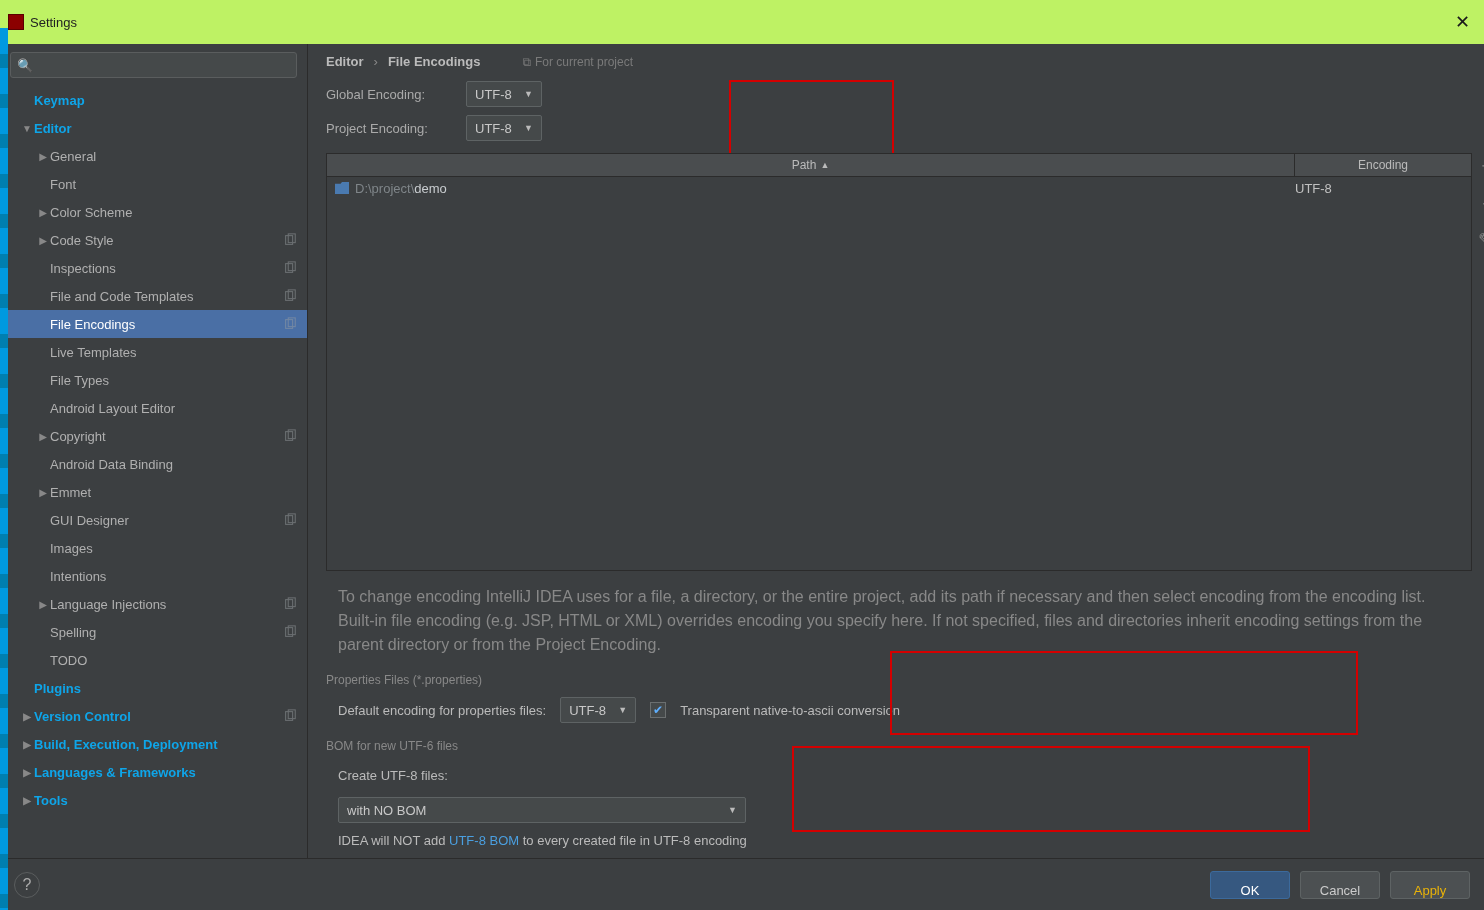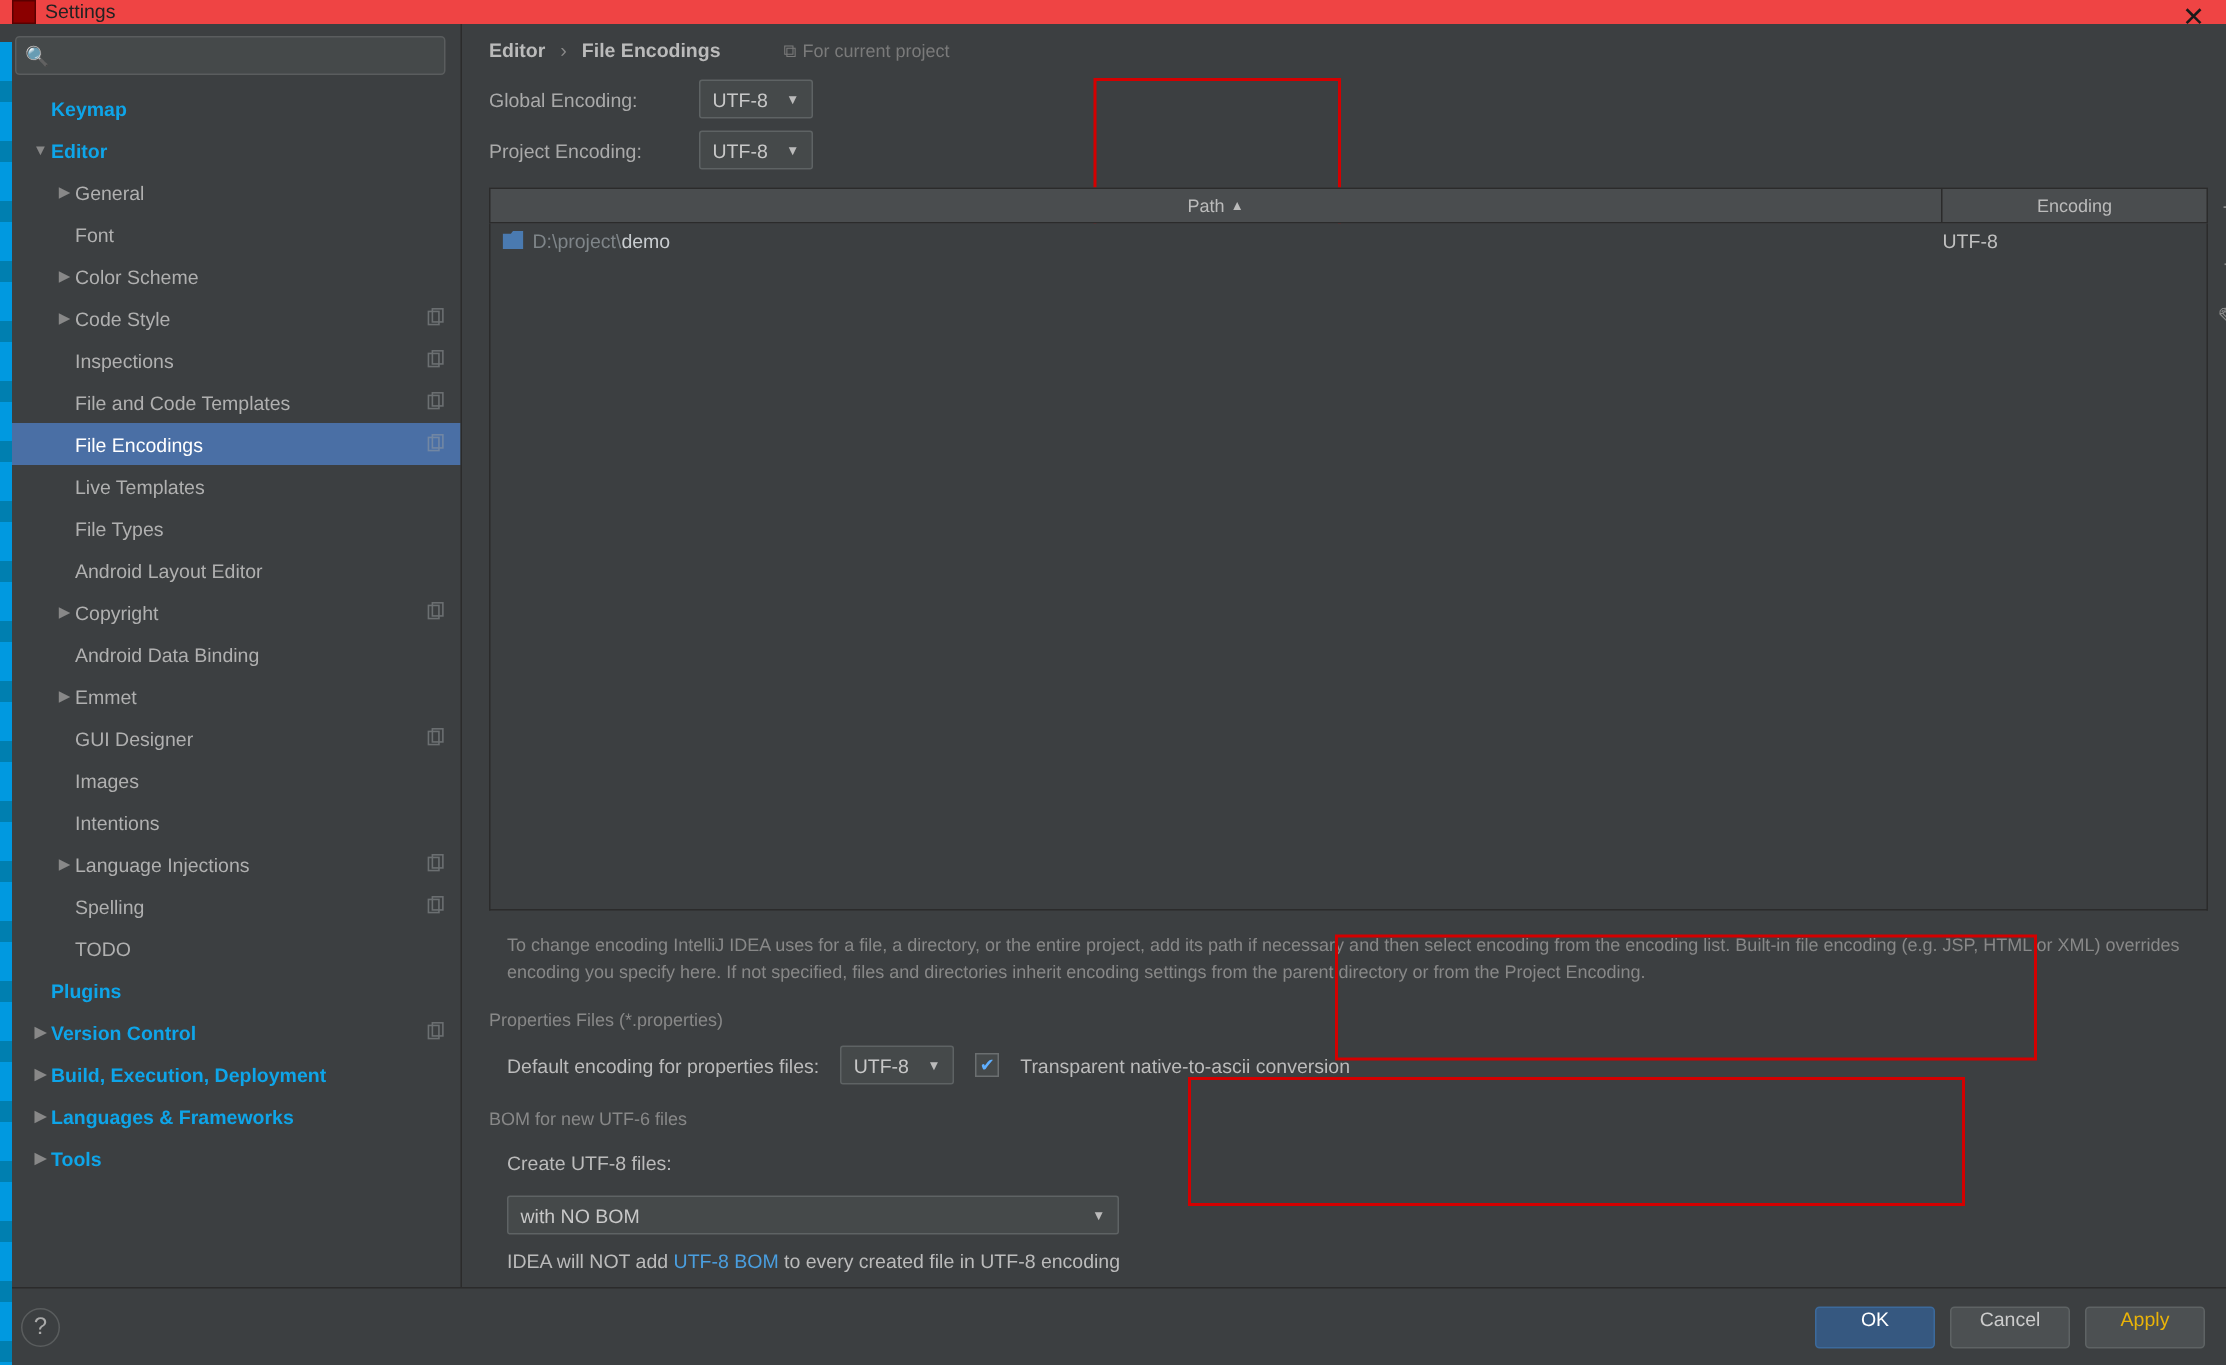--- a/index.html
+++ b/index.html
@@ -1,18 +1,18 @@
 <!DOCTYPE html>
 <html><head>
 <meta charset="utf-8">
 <style>
   * { box-sizing: border-box; margin: 0; padding: 0; font-family: "Segoe UI", Arial, sans-serif; }
   html, body { width: 1484px; height: 910px; overflow: hidden; background: #3c3f41; color: #bbbbbb; }
   .window { width: 100%; height: 100%; display: flex; flex-direction: column; }
-  .title-bar { height: 16px; background: #ef4444; display: flex; padding: 0 8px; position: relative; }
+  .title-bar { height: 44px; background: #bef264; display: flex; align-items: center; padding: 0 8px; position: relative; }
   .title-bar .app-icon { width: 16px; height: 16px; background: #8b0000; border: 1px solid #5a0000; margin-right: 6px; display:inline-block; }
   .title-bar .title-text { color: #222; font-size: 13px; }
   .title-bar .close-icon { margin-left:auto; font-size: 18px; color: #1a1a1a; cursor: pointer; padding: 0 6px; }
   .left-stripe { position: absolute; left: 0; top: 28px; bottom: 0; width: 8px; background: repeating-linear-gradient(#0099e0 0 26px, #007fb0 26px 40px); }
   .body { flex: 1; display: flex; overflow: hidden; }
   .sidebar { width: 308px; background: #3c3f41; border-right: 1px solid #2b2b2b; display: flex; flex-direction: column; }
   .search-row { padding: 8px 10px; }
   .search-box { width: 100%; height: 26px; background: #45494a; border: 1px solid #5a5d5e; border-radius: 3px; display: flex; align-items: center; padding: 0 6px; }
   .search-box .mag { color: #999; font-size: 13px; }
   .tree { flex: 1; overflow-y: auto; font-size: 13px; color: #b0b0b0; }
@@ -44,33 +44,33 @@
   .gh-enc { width: 176px; display:flex; align-items:center; justify-content:center; }
   .grid-body { flex:1; border:1px solid #2b2b2b; border-top:none; background:#3c3f41; overflow:auto; font-size:13px; }
   .grid-row { display:flex; height:22px; align-items:center; padding-left:8px; }
   .grid-row .folder-icon { width:14px; height:12px; background:#4a7ab0; margin-right:6px; clip-path: polygon(0 15%, 40% 15%, 50% 0, 100% 0, 100% 100%, 0 100%); }
   .grid-row .pth { color:#7f8589; }
   .grid-row .pth-b { color:#c9cdd0; }
   .grid-row .enc-cell { margin-left:auto; width:176px; color:#c0c0c0; }
   .side-tools { position:absolute; right:-24px; top:0; display:flex; flex-direction:column; gap:14px; color:#888; font-size:18px; }
   .side-tools span { cursor:pointer; }
 
-  .help-text { padding: 14px 30px 10px 30px; font-size: 12px; color:#888; line-height:1.5; }
+  .help-text { padding: 14px 30px 10px 30px; font-size: 16px; color:#888; line-height:1.5; }
   .section-title { padding: 6px 18px 4px 18px; font-size: 12px; color:#888; }
   .section-body { padding: 6px 28px 10px 30px; display:flex; align-items:center; gap:14px; font-size:13px; color:#bbb; }
   .chk { width:16px; height:16px; background:#45494a; border:1px solid #6b6f70; display:inline-flex; align-items:center; justify-content:center; color:#5fafff; font-size:12px; }
 
   .bom-combo { width:408px; justify-content:flex-start; }
   .bom-note { font-size:13px; color:#bbb; }
   .link { color:#4a9fe0; }
 
   .footer { height:52px; border-top:1px solid #2b2b2b; display:flex; align-items:center; padding:0 14px; }
   .help-btn { width:26px; height:26px; border-radius:13px; border:1px solid #5a5d5e; display:flex; align-items:center; justify-content:center; color:#aaa; cursor:pointer; }
   .footer .spacer { flex:1; }
-  .btn { height:28px; min-width:80px; padding:0 18px; background:#4c5052; border:1px solid #5e6364; border-radius:3px; color:#ccc; font-size:13px; margin-left:10px; cursor:pointer; display:flex; align-items:flex-start; justify-content:center; }
+  .btn { height:28px; min-width:80px; padding:0 18px; background:#4c5052; border:1px solid #5e6364; border-radius:3px; color:#ccc; font-size:13px; margin-left:10px; cursor:pointer; display:flex; align-items:flex-end; justify-content:center; }
   .btn.primary { background:#365880; border-color:#3c6a9c; color:#fff; }
   .btn.disabled { color:#eab308; }
 
   svg.copy { width:14px; height:14px; }
 </style>
 </head>
 <body>
 
 <div class="window">
   <div class="title-bar">

